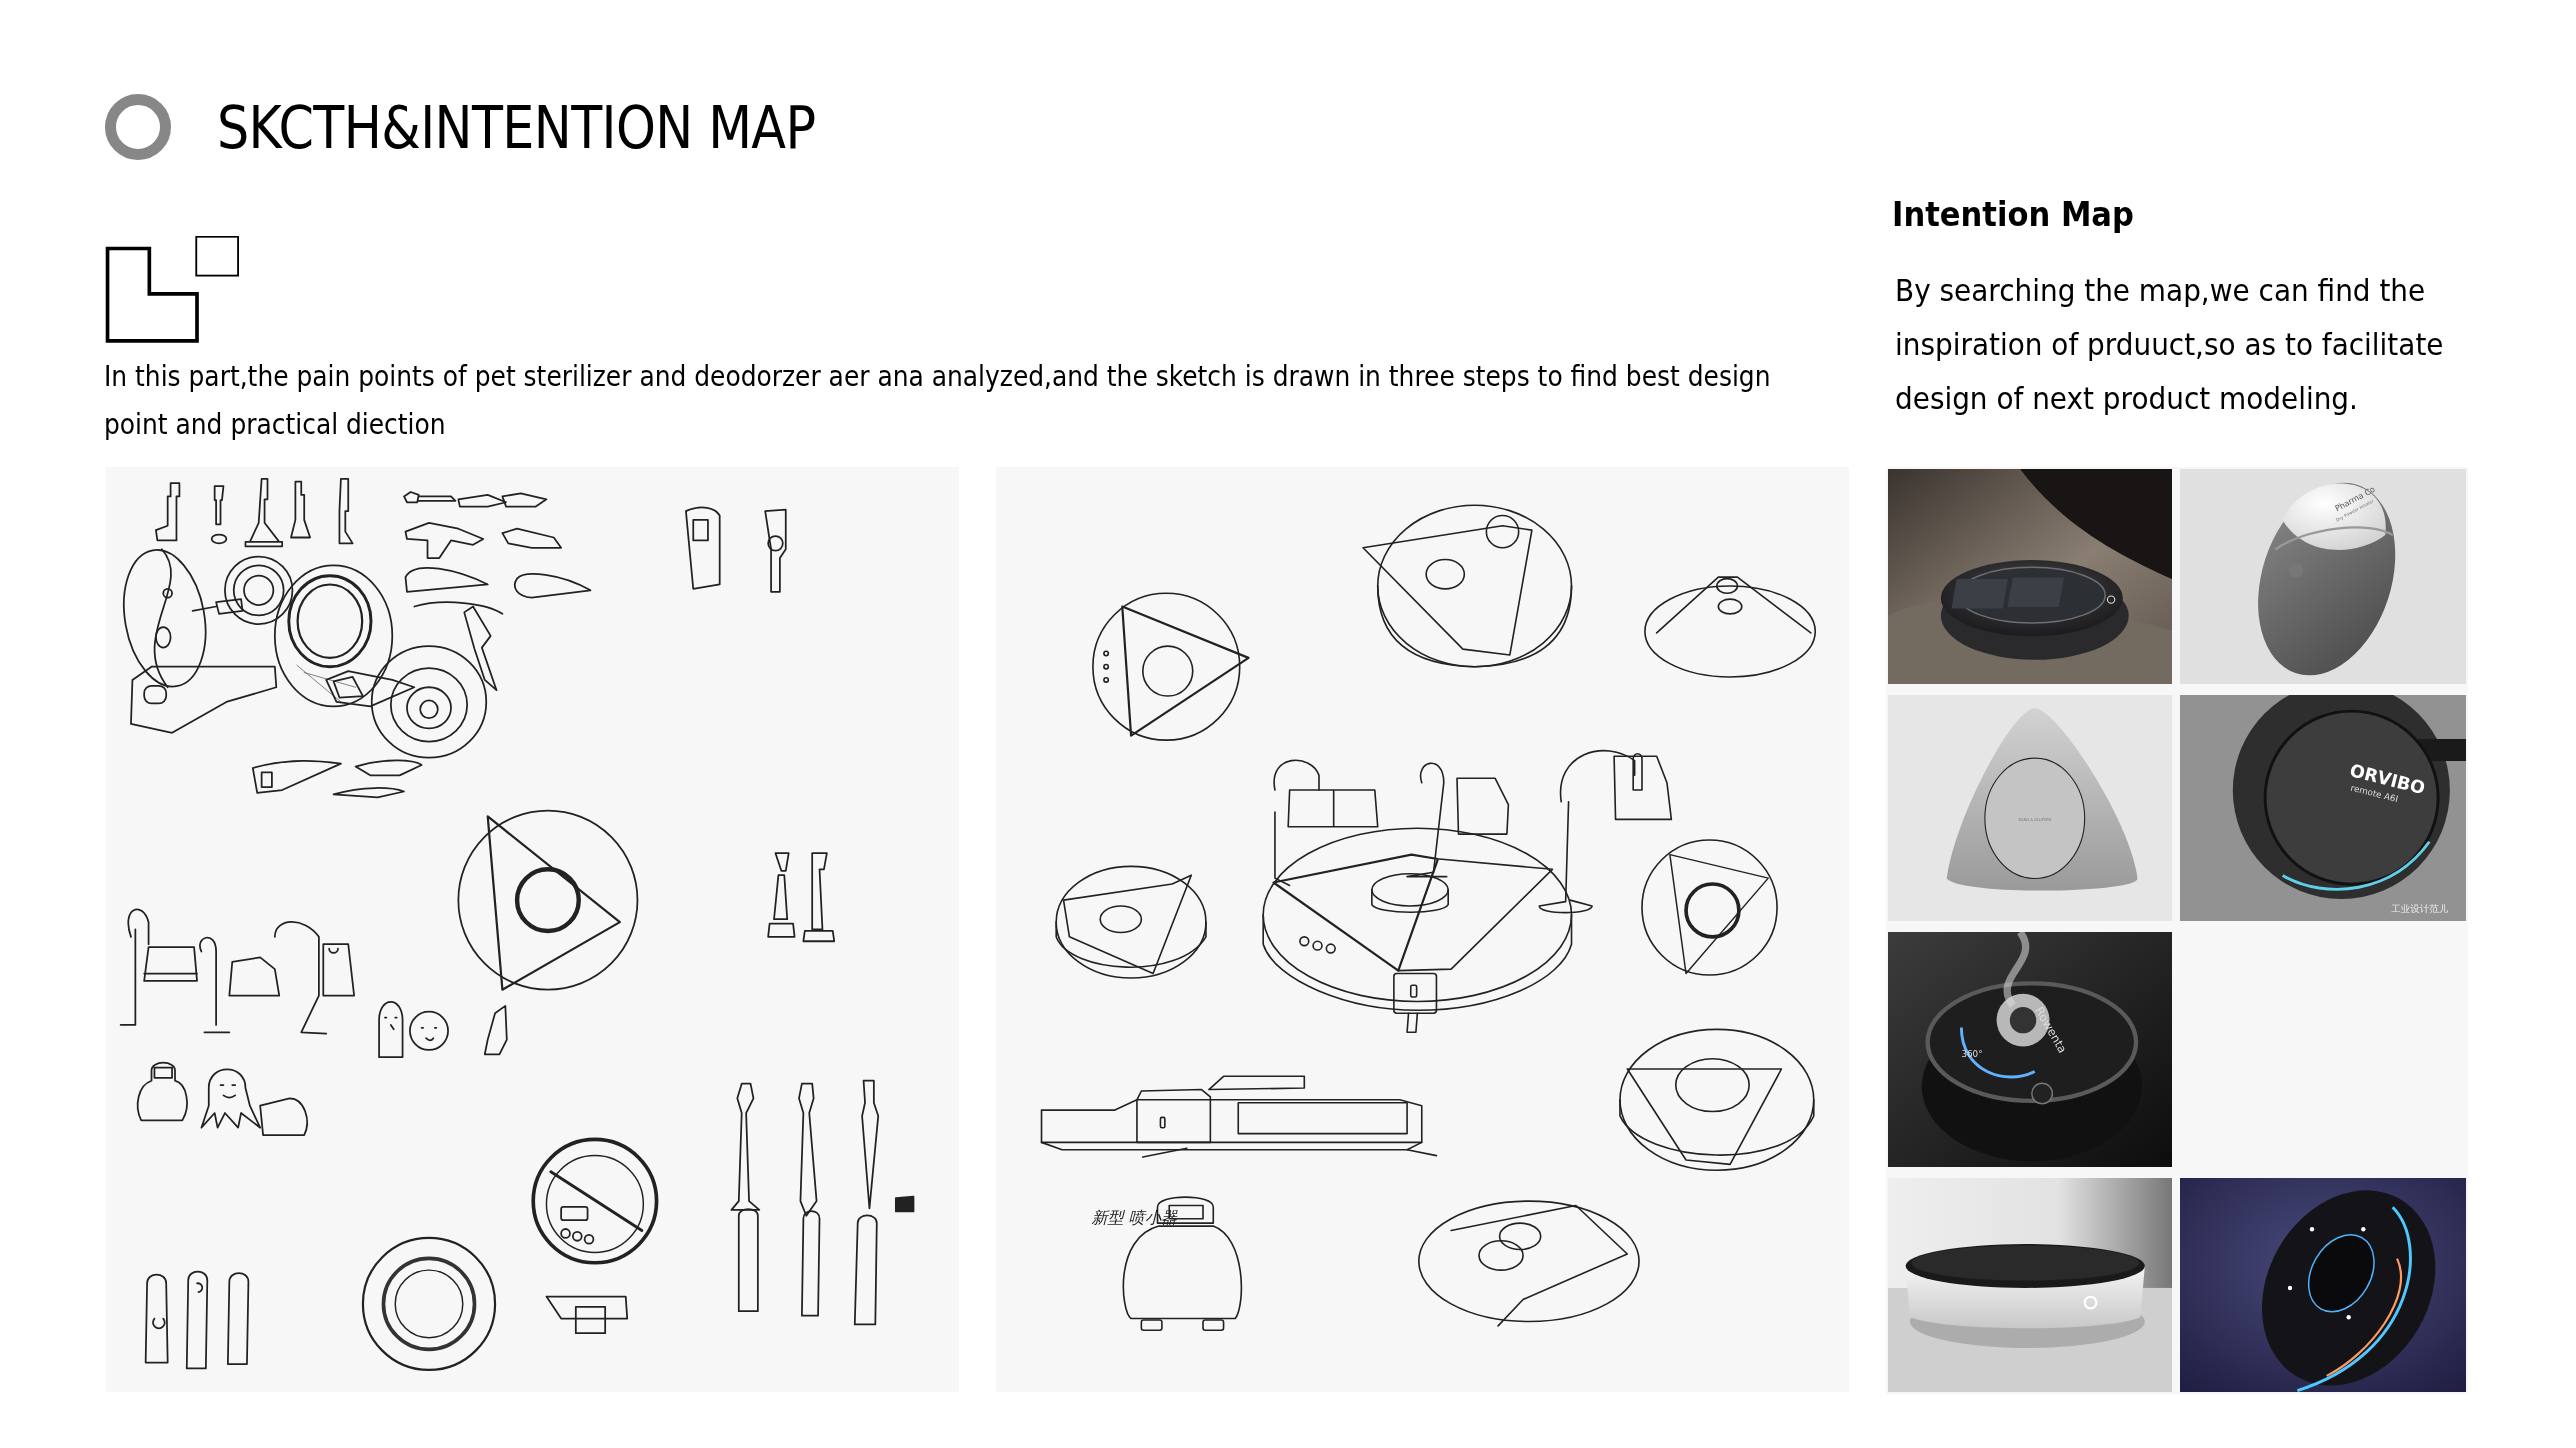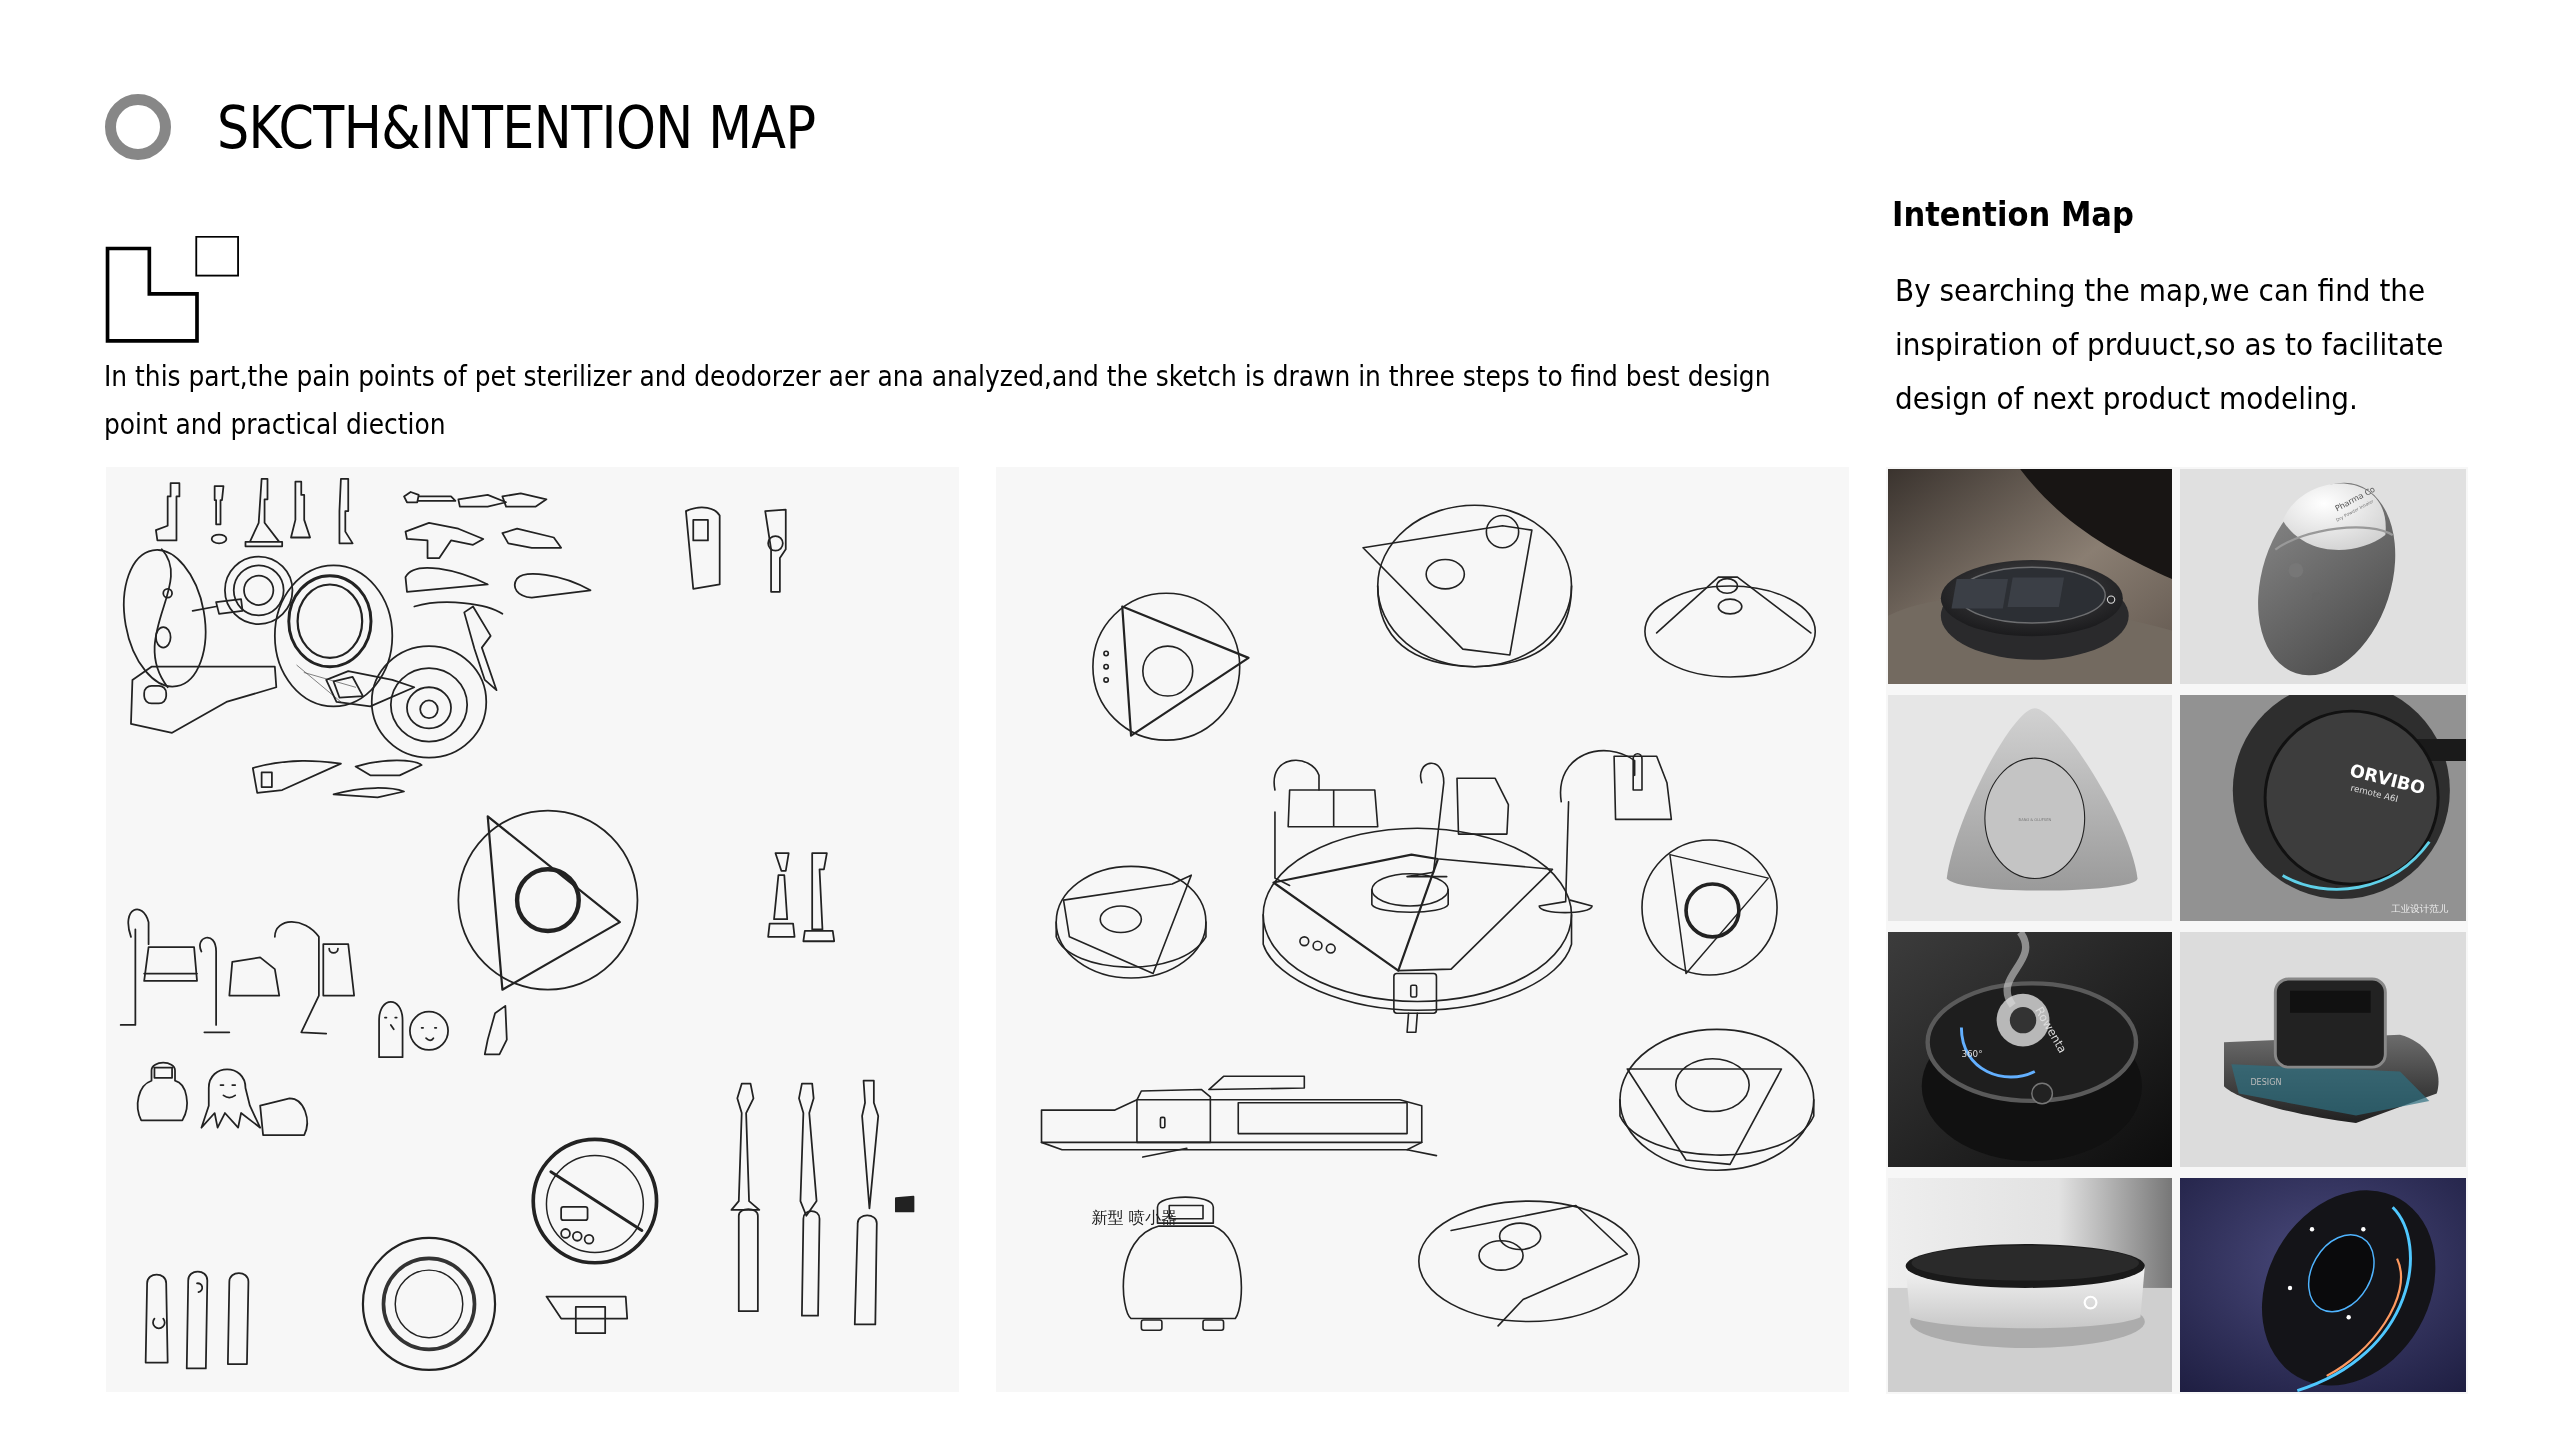--- a/index.html
+++ b/index.html
@@ -10,21 +10,21 @@
   .page-title { position: absolute; left: 217px; top: 93px; font-size: 59px; line-height: 70px; font-weight: 400; letter-spacing: -0.7px; white-space: nowrap; transform: scaleX(0.86); transform-origin: left top; }
 
   .l-icon { position: absolute; left: 105px; top: 236px; width: 140px; height: 110px; }
 
   .intro-text { position: absolute; left: 104px; top: 352px; width: 1777px; font-size: 29px; line-height: 48px; transform: scaleX(0.86); transform-origin: left top; width: 2130px; }
 
   .side-heading { position: absolute; left: 1892px; top: 192px; font-size: 34px; line-height: 44px; transform: scaleX(0.9); transform-origin: left top; white-space: nowrap; }
   .side-text { position: absolute; left: 1895px; top: 263px; width: 646px; font-size: 31px; line-height: 54px; transform: scaleX(0.9); transform-origin: left top; }
   .side-text p { white-space: nowrap; }
 
-  .sketch-panel { position: absolute; top: 467px; height: 925px; background: #f7f7f7; overflow: hidden; }
+  .sketch-panel { position: absolute; top: 467px; height: 925px; background: #f7f7f7; overflow: hidden; font-style: italic; }
   .sketch-panel svg { width: 100%; height: 100%; display: block; }
   .panel-1 { left: 106px; width: 853px; }
   .panel-2 { left: 996px; width: 853px; }
 
   .photo-grid { position: absolute; left: 1886px; top: 467px; width: 582px; height: 927px; background: #f7f7f7; }
   .photo { position: absolute; overflow: hidden; }
   .photo svg { width: 100%; height: 100%; display: block; }
   .c1 { left: 1.5px; width: 284px; }
   .c2 { left: 294px; width: 286px; }
   .r1 { top: 2.2px; height: 215px; }
@@ -365,36 +365,20 @@
       <path d="M100 130 C100 190, 160 210, 200 190" fill="none" stroke="#63b0ff" stroke-width="4"></path>
       <circle cx="184" cy="120" r="36" fill="#b8b8b8"></circle>
       <circle cx="184" cy="120" r="18" fill="#333"></circle>
       <path d="M170 100 C140 60, 210 40, 180 0" fill="none" stroke="#ddd" stroke-width="10" opacity="0.55"></path>
       <circle cx="210" cy="220" r="14" fill="#222" stroke="#777" stroke-width="2"></circle>
       <text class="photo-label" x="200" y="106" font-size="16" fill="#ddd" transform="rotate(60 200 106)">Rowenta</text>
       <text class="photo-label" x="100" y="170" font-size="12" fill="#ddd">360°</text>
     </svg>
   </div>
 
-  <div class="photo c2 r3">
-    <svg viewBox="0 0 390 320" preserveAspectRatio="none">
-      <defs>
-          <linearGradient id="g6" x1="0" y1="0" x2="0" y2="1">
-            <stop offset="0" stop-color="#6c6c6c"></stop>
-            <stop offset="1" stop-color="#202020"></stop>
-          </linearGradient>
-        </defs>
-      <rect width="390" height="320" fill="#dcdcdc"></rect>
-      <path d="M60 150 L300 140 C340 150, 360 190, 350 220 L240 260 C160 250, 80 230, 60 210 Z" fill="url(#g6)"></path>
-      <path d="M70 180 L300 190 L340 230 L240 250 L80 220 Z" fill="#2e6f80" opacity="0.7"></path>
-      <rect x="130" y="64" width="150" height="120" rx="18" fill="#222" stroke="#888" stroke-width="4"></rect>
-      <rect x="150" y="80" width="110" height="30" fill="#111"></rect>
-      <text class="photo-label" x="96" y="208" font-size="11" fill="#bbb">DESIGN</text>
-    </svg>
-  </div>
 
   <div class="photo c1 r4">
     <svg viewBox="0 0 387 292" preserveAspectRatio="none">
       <defs>
         <linearGradient id="g7" x1="0" y1="0" x2="1" y2="0">
             <stop offset="0" stop-color="#eeeeee"></stop>
             <stop offset="0.6" stop-color="#e2e2e2"></stop>
             <stop offset="1" stop-color="#777"></stop>
           </linearGradient>
         <linearGradient id="g7b" x1="0" y1="0" x2="0" y2="1">

